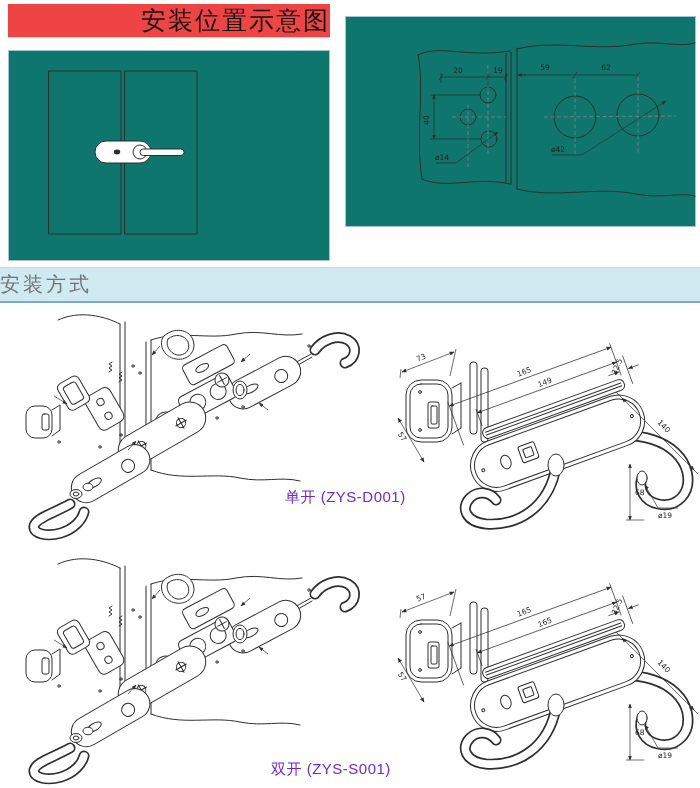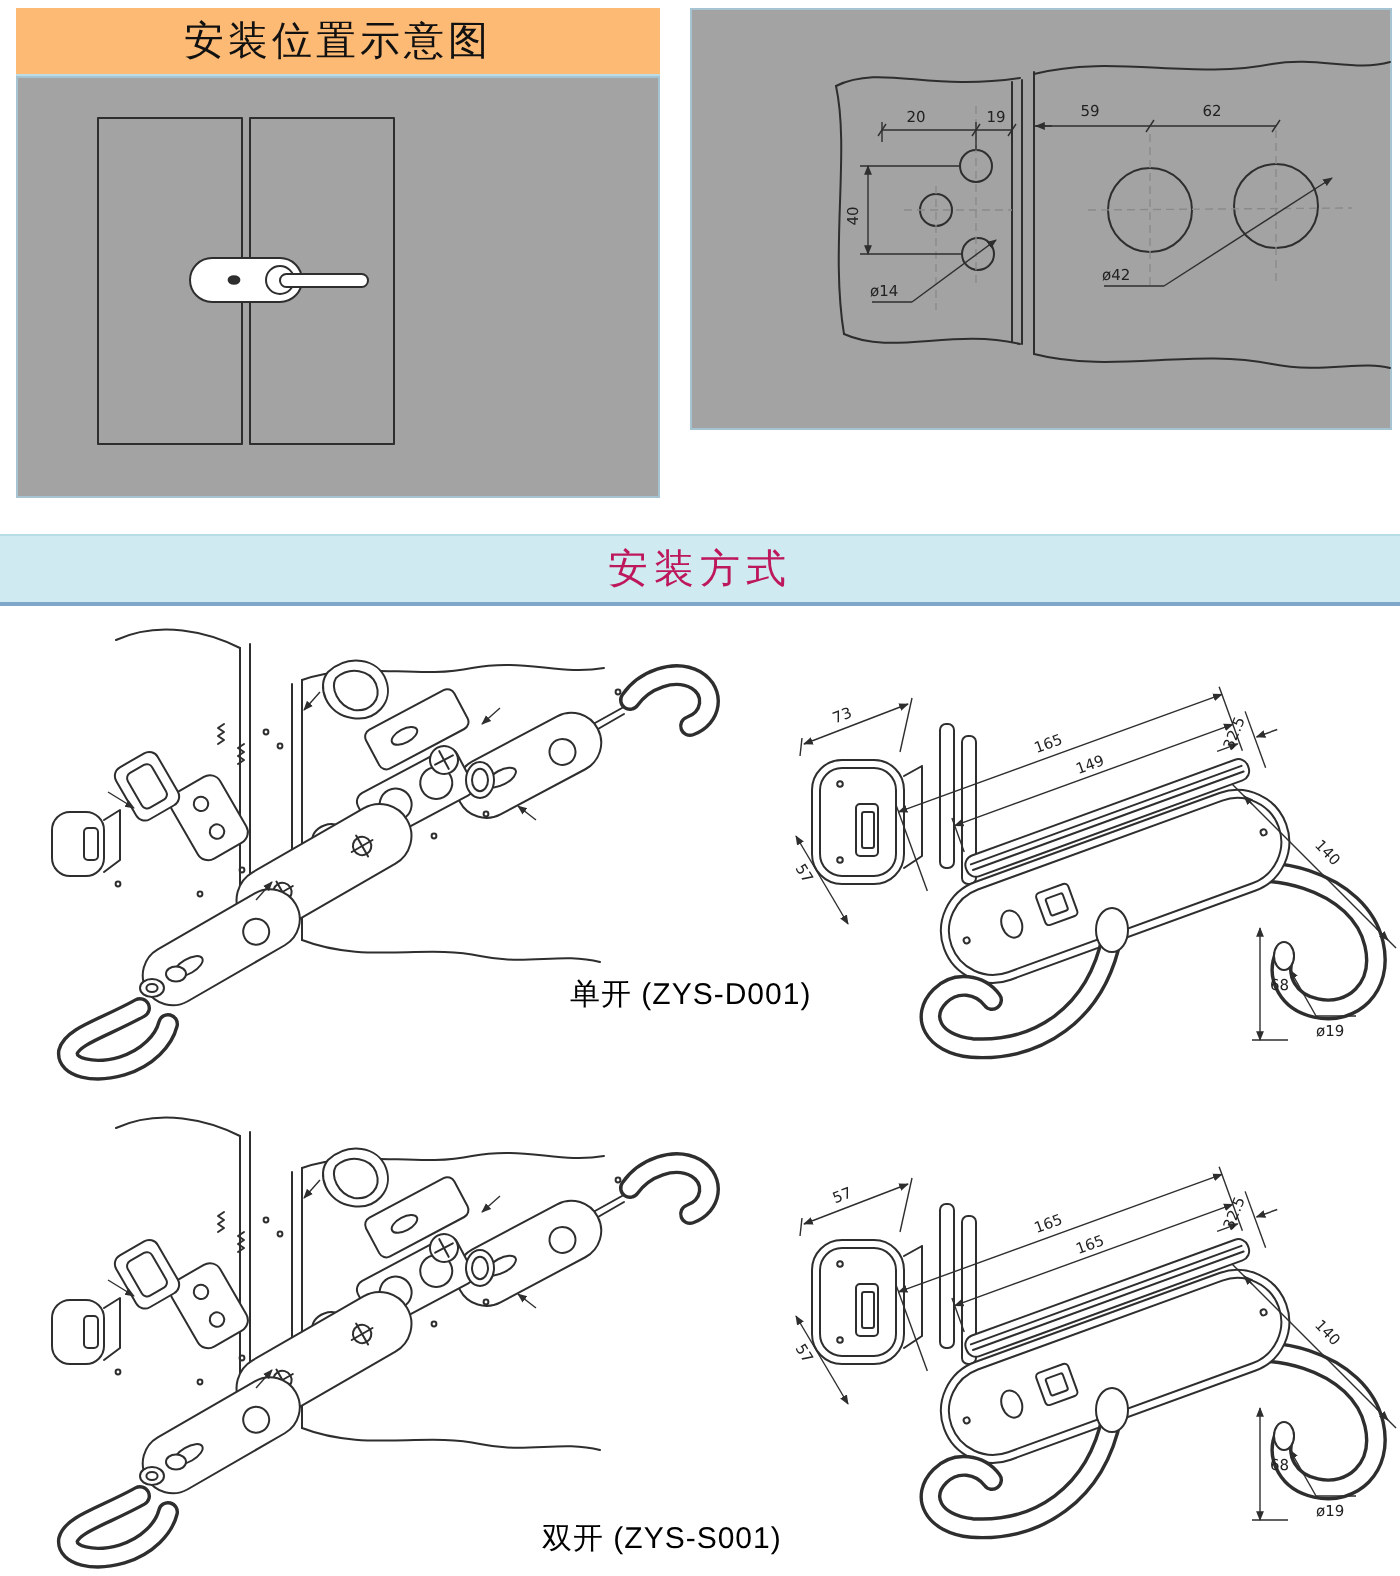--- a/index.html
+++ b/index.html
@@ -1,27 +1,27 @@
 <!DOCTYPE html>
 <html><head>
 <meta charset="utf-8">
 <style>
   html,body{margin:0;padding:0;background:#fff;}
   #page{position:relative;width:700px;height:788px;background:#ffffff;
         font-family:"Liberation Sans",sans-serif;color:#1c1c1c;overflow:hidden;}
   .panel{position:absolute;}
-  .panel-header{height:33px;background:#fdba74;border-bottom:1px solid #bddde6;
-        display:flex;align-items:center;justify-content:center;
-        font-size:20px;letter-spacing:2px;color:#111;}
-  .panel-body{background:#a3a3a3;border:1px solid #a6c3d2;}
+  .panel-header{height:33px;background:#ef4444;border-bottom:1px solid #bddde6;
+        display:flex;align-items:center;justify-content:flex-end;
+        font-size:25px;letter-spacing:2px;color:#111;}
+  .panel-body{background:#0f766e;border:1px solid #a6c3d2;margin-top:12px;}
   #midbar{position:absolute;left:0;top:267px;width:700px;height:33px;background:#cfeaf0;
         border-top:1px solid #b7dde6;border-bottom:2px solid #7fa7c9;
-        display:flex;align-items:center;justify-content:center;
-        font-size:20px;letter-spacing:3px;color:#be185d;}
-  .variant-label{position:absolute;font-size:15px;color:#000000;letter-spacing:.5px;}
+        display:flex;align-items:center;
+        font-size:20px;letter-spacing:3px;color:#737373;}
+  .variant-label{position:absolute;font-size:15px;color:#6d28d9;letter-spacing:.5px;}
   svg{position:absolute;overflow:visible;}
   svg text{font-family:"DejaVu Sans",sans-serif;font-size:7.5px;fill:#222;}
   .ln{stroke:#2e2e2e;stroke-width:1;fill:none;stroke-linejoin:round;stroke-linecap:round;}
   .lnf{stroke:#2e2e2e;stroke-width:1;fill:#fff;stroke-linejoin:round;}
   .dim{stroke:#2e2e2e;stroke-width:.7;fill:none;}
   .cl{stroke:#8a8a8a;stroke-width:.7;stroke-dasharray:4 2.5;fill:none;}
   .tb{stroke:#2e2e2e;stroke-width:11;fill:none;stroke-linecap:round;}
   .tw{stroke:#ffffff;stroke-width:7.6;fill:none;stroke-linecap:round;}
 </style>
 </head>

